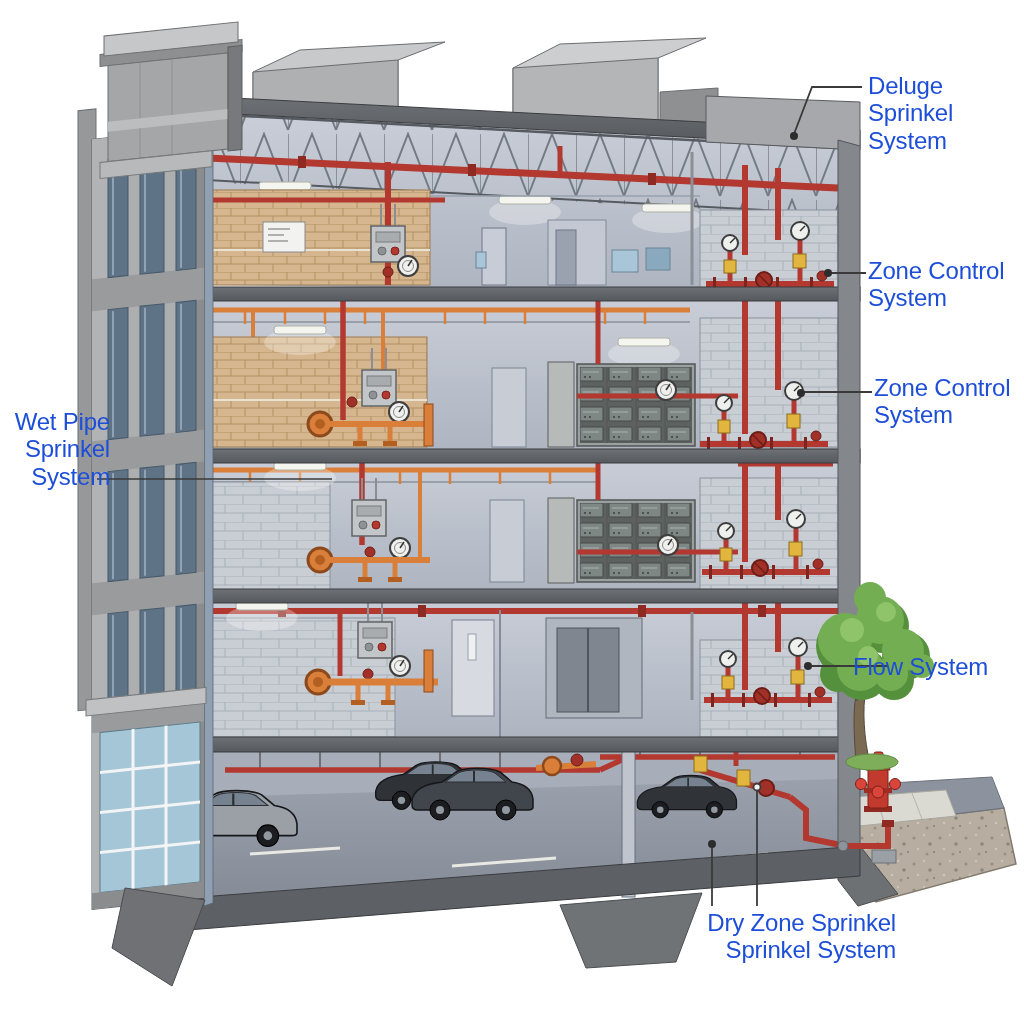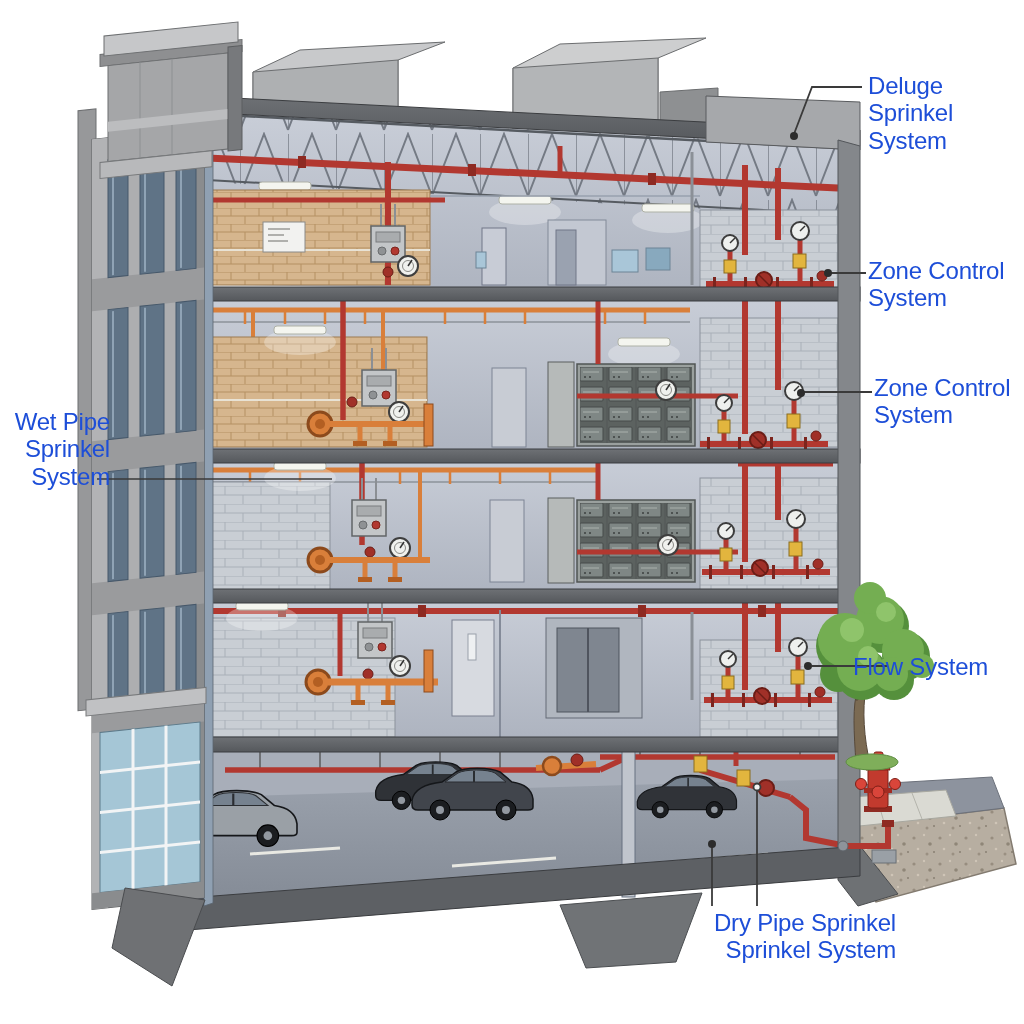--- a/index.html
+++ b/index.html
@@ -469,15 +469,15 @@
 <div class="lbl" style="left:868px;top:72px">Deluge
 Sprinkel System</div>
 <div class="lbl" style="left:868px;top:257px">Zone Control
 System</div>
 <div class="lbl" style="left:874px;top:374px">Zone Control
 System</div>
 <div class="lbl center" style="left:14px;top:408px;width:96px">Wet Pipe
 Sprinkel
 System</div>
 <div class="lbl" style="left:853px;top:653px">Flow System</div>
-<div class="lbl center" style="left:650px;top:909px;width:246px">Dry Pipe Sprinkel
+<div class="lbl center" style="left:650px;top:909px;width:246px">Dry Zone Sprinkel
 Sprinkel System</div>
 </div>
 
 </body></html>

